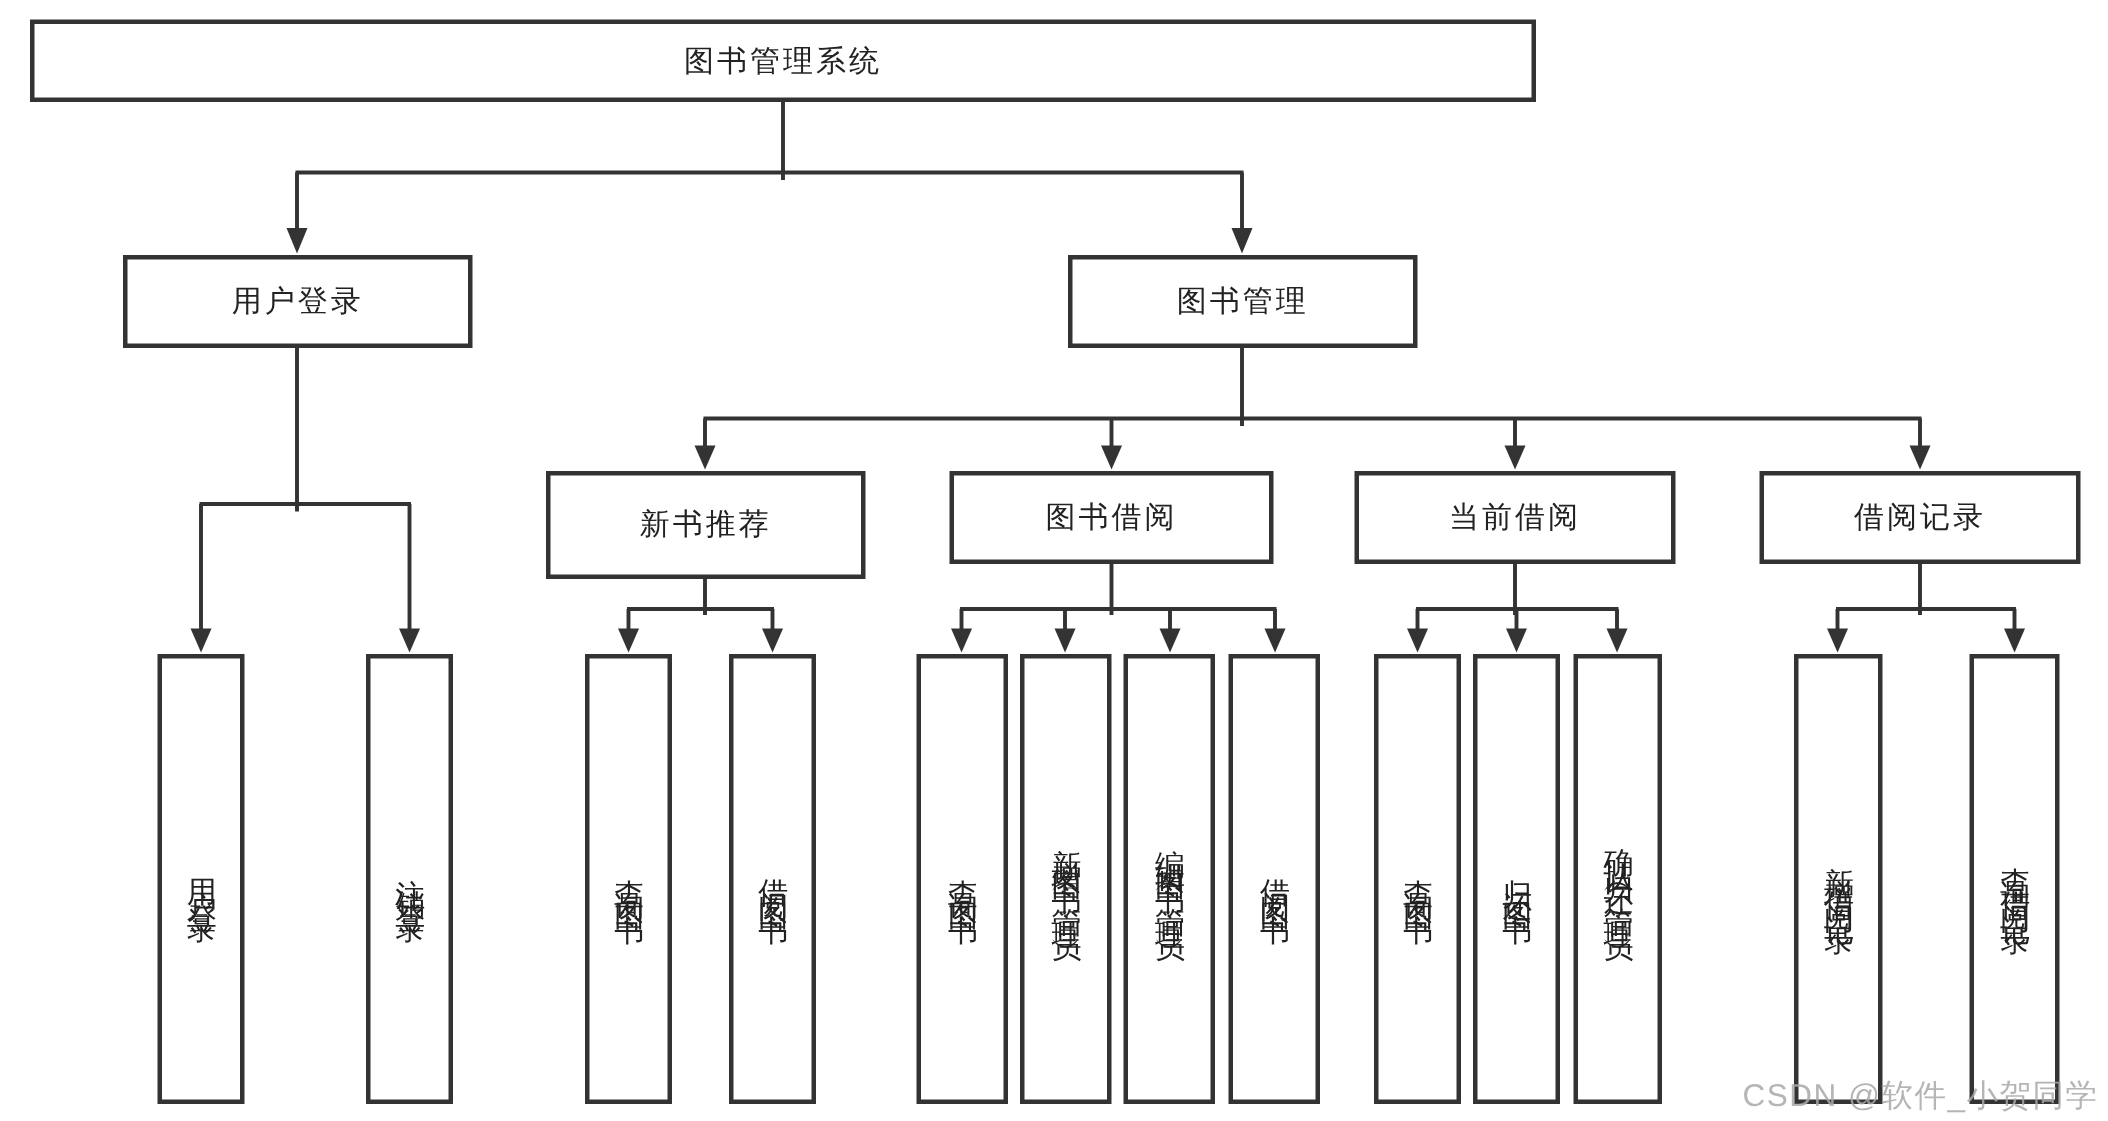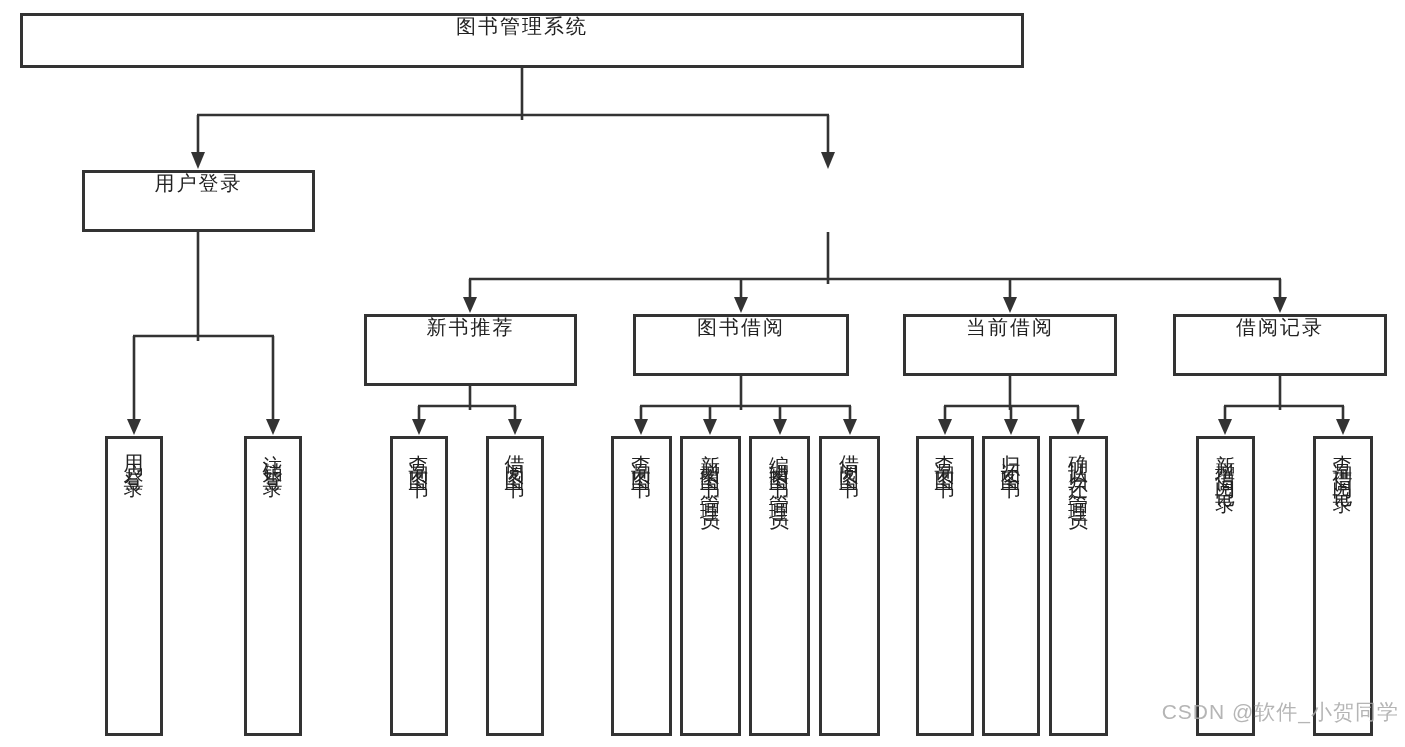--- a/index.html
+++ b/index.html
@@ -3,33 +3,33 @@
 <meta charset="utf-8">
 <style>
   html,body{margin:0;padding:0;background:#ffffff;}
   .stage{
     position:relative;width:1405px;height:747px;background:#ffffff;
     font-family:"Liberation Sans",sans-serif;overflow:hidden;
   }
   .wires{position:absolute;left:0;top:0;z-index:0;}
   .box{
     position:absolute;background:#ffffff;border:3px solid #333333;
-    box-sizing:border-box;display:flex;justify-content:center;
+    box-sizing:border-box;display:flex;align-items:center;justify-content:center;
     z-index:1;
   }
   .hlabel{
     font-size:20px;color:#222222;letter-spacing:2px;white-space:nowrap;line-height:1;
   }
   .leaf{top:436px;height:300px;}
   .vlabel{
     writing-mode:vertical-rl;text-orientation:mixed;
     font-size:20px;color:#222222;letter-spacing:8px;line-height:1;white-space:nowrap;
   }
   .watermark{
-    position:absolute;right:6px;bottom:21px;z-index:3;
+    position:absolute;right:6px;bottom:3px;z-index:3;
     font-size:21px;letter-spacing:1px;color:rgba(168,168,168,0.85);white-space:nowrap;
   }
 </style>
 </head>
 <body>
 
 <div class="stage">
 
   <svg class="wires" width="1405" height="747" viewBox="0 0 1405 747">
     <path fill="none" stroke="#333333" stroke-width="2.6" d="
@@ -89,20 +89,23 @@
     </g>
   </svg>
 
   <div class="box" style="left:20px;top:13px;width:1004px;height:55px">
     <span class="hlabel">图书管理系统</span>
   </div>
 
   <div class="box" style="left:82px;top:170px;width:233px;height:62px">
     <span class="hlabel">用户登录</span>
   </div>
+  <div class="box" style="left:712px;top:170px;width:233px;height:62px">
+    <span class="hlabel">图书管理</span>
+  </div>
 
   <div class="box" style="left:364px;top:314px;width:213px;height:72px">
     <span class="hlabel">新书推荐</span>
   </div>
   <div class="box" style="left:903px;top:314px;width:214px;height:62px">
     <span class="hlabel">当前借阅</span>
   </div>
   <div class="box" style="left:633px;top:314px;width:216px;height:62px">
     <span class="hlabel">图书借阅</span>
   </div>

